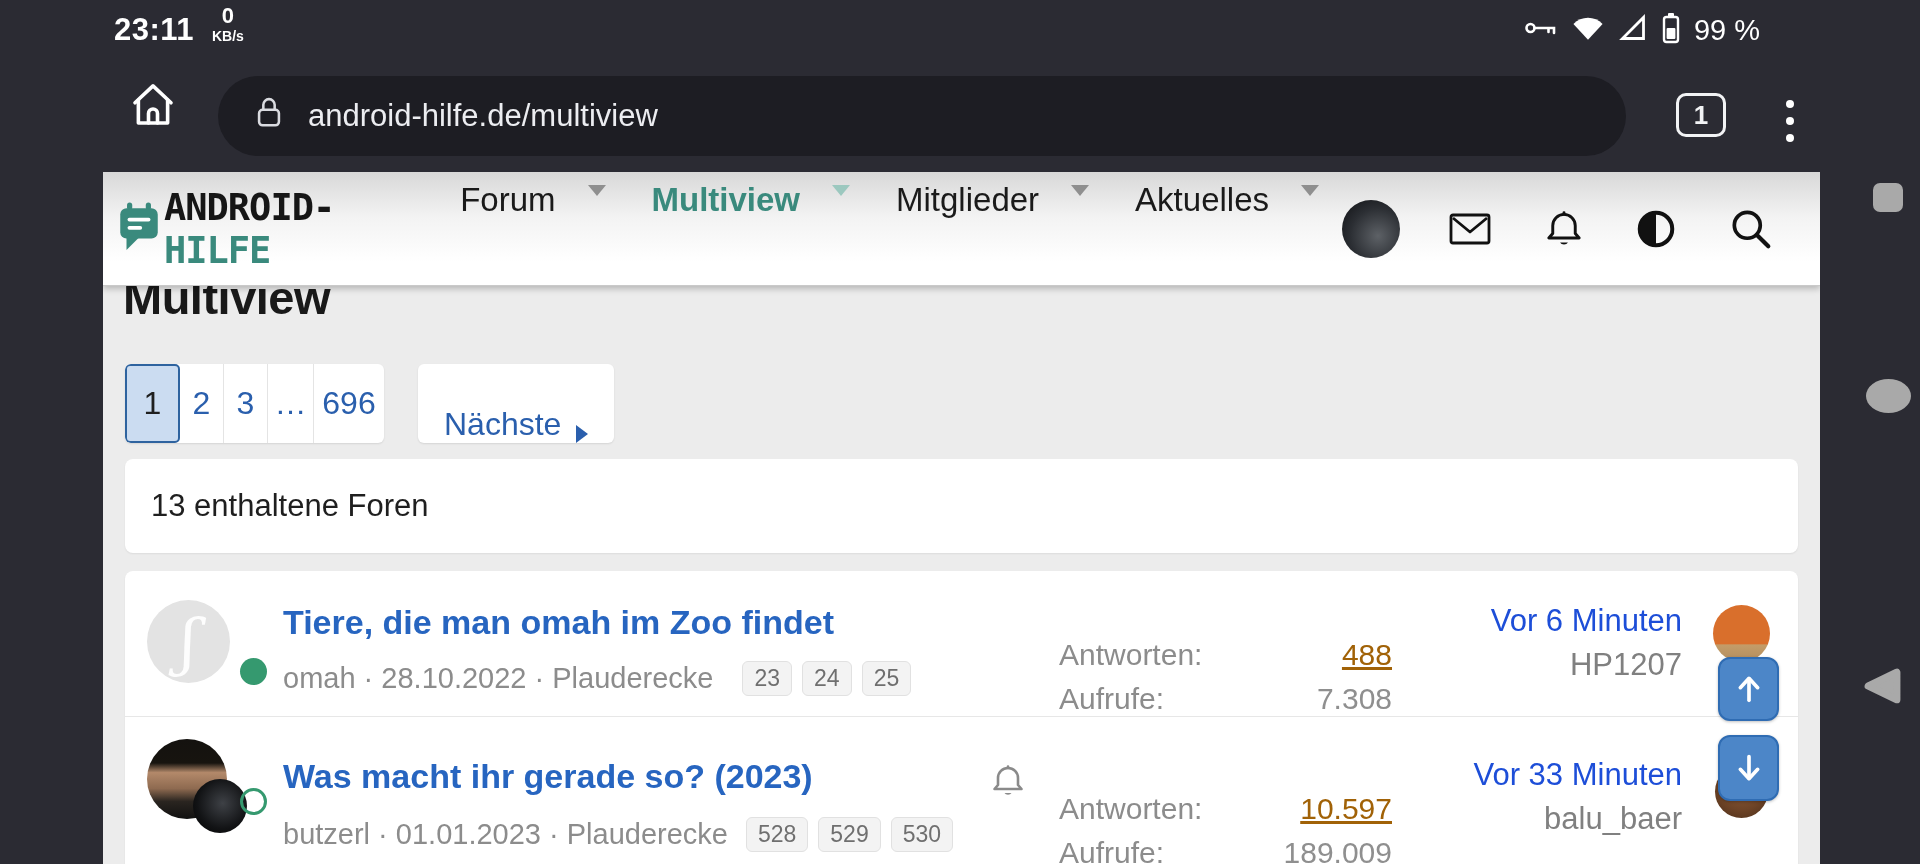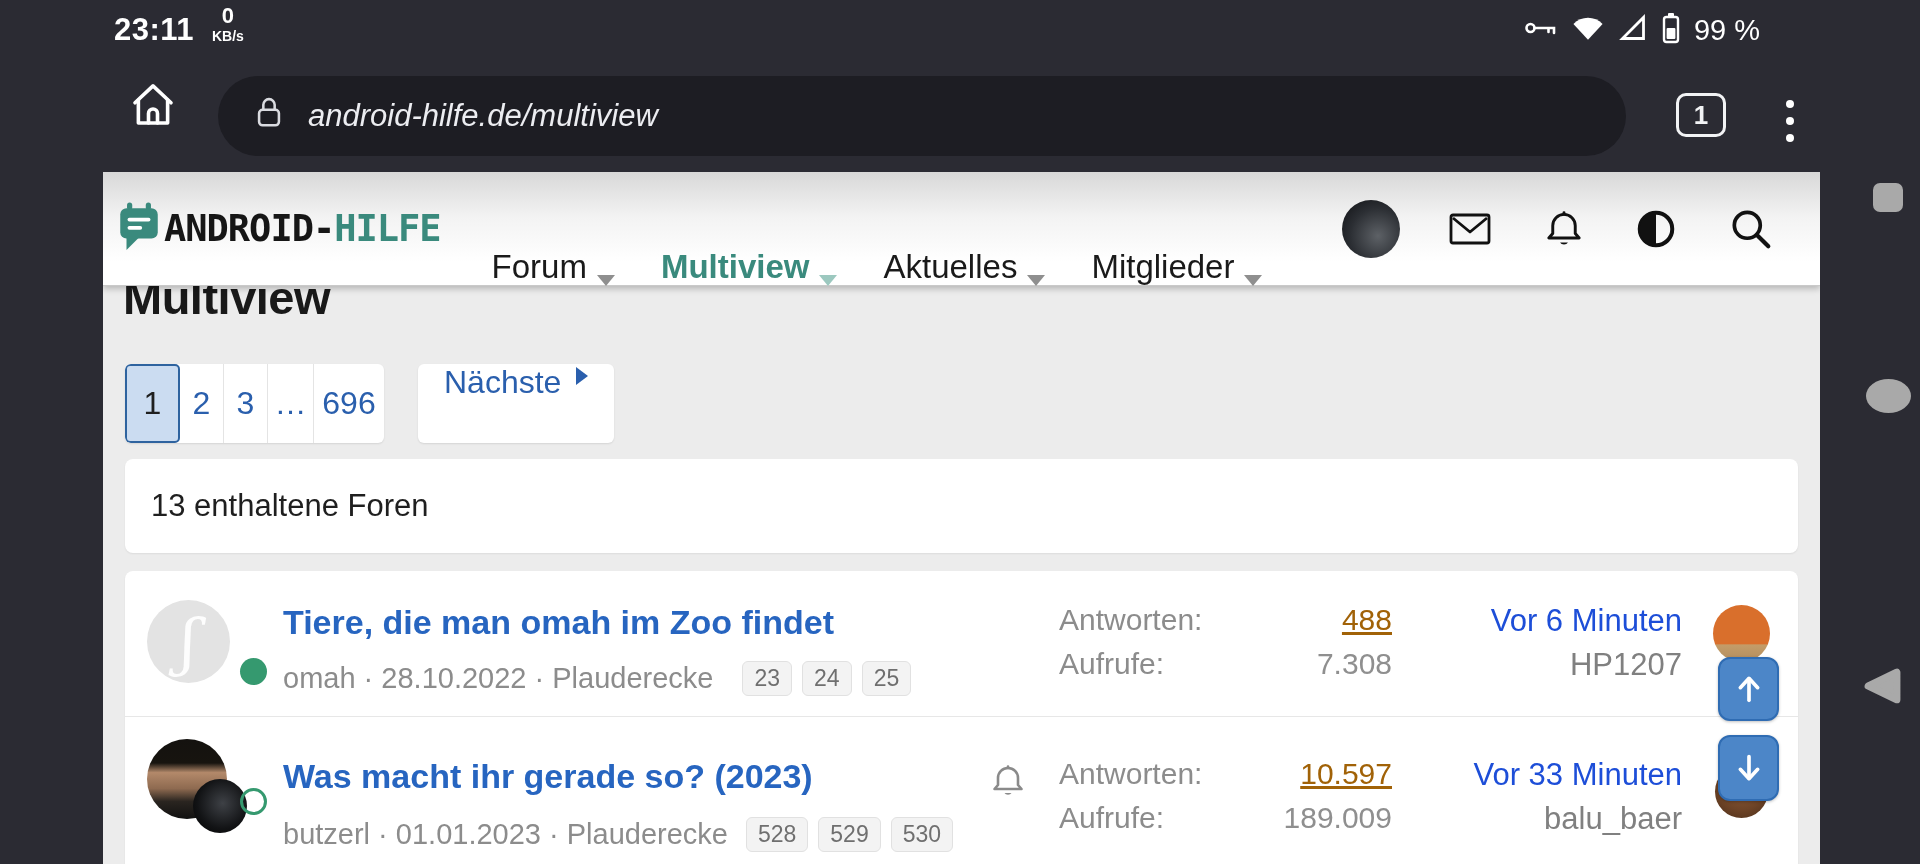--- a/index.html
+++ b/index.html
@@ -11,62 +11,62 @@
   .sb-time { position:absolute; left:114px; top:12px; color:#fff; font-size:31px; font-weight:600; letter-spacing:.5px; }
   .sb-net { position:absolute; left:212px; top:5px; color:#fff; text-align:center; line-height:1; }
   .sb-net .v { font-size:22px; font-weight:700; display:block; }
   .sb-net .u { font-size:14px; font-weight:700; display:block; margin-top:2px; }
   .sb-right { position:absolute; right:160px; top:0; height:60px; display:flex; align-items:center; gap:12px; }
   .sb-batt-text { color:#fff; font-size:29px; font-weight:500; }
 
   
   .toolbar { position:absolute; left:0; top:60px; width:1920px; height:112px; }
   .home-btn { position:absolute; left:126px; top:18px; width:54px; height:54px; }
-  .url-pill { position:absolute; left:218px; top:16px; width:1408px; height:80px; background:#1d1d23; border-radius:40px; display:flex; align-items:center;font-style:italic; }
+  .url-pill { position:absolute; left:218px; top:16px; width:1408px; height:80px; background:#1d1d23; border-radius:40px; display:flex; align-items:center; }
   .lock { margin-left:34px; }
   .url-text { margin-left:22px; color:#ecedf1; font-size:31px; }
   .tab-btn { position:absolute; left:1676px; top:33px; width:50px; height:44px; border:3.5px solid #f2f3f5; border-radius:10px; color:#f2f3f5; font-size:26px; font-weight:700; display:flex; align-items:center; justify-content:center; }
   .menu-dots { position:absolute; left:1782px; top:36px; display:flex; flex-direction:column; gap:9px; padding:4px; }
   .menu-dots i { width:8px; height:8px; border-radius:50%; background:#fff; }
 
   
   .viewport { position:absolute; left:103px; top:172px; width:1717px; height:692px; background:#ececec; overflow:hidden; }
 
   
   .site-header { position:absolute; left:0; top:0; width:1717px; height:114px; z-index:10;
     background:linear-gradient(180deg,#d8d8d8 0%,#f3f3f3 40%,#ffffff 80%);
     border-bottom:1px solid #c9c9c9; box-shadow:0 3px 6px rgba(0,0,0,.22);
     display:flex; align-items:center; padding:0 48px 0 15px; }
   .logo { display:flex; align-items:center; cursor:pointer; }
   .logo-text { font-family:"DejaVu Sans Mono", monospace; font-weight:700; font-size:37px; letter-spacing:-1px; margin-left:4px; }
   .logo-text .p1 { color:#161616; }
   .logo-text .p2 { color:#3a8a7d; }
   .mainnav { display:flex; margin-left:28px; }
-  .nav-item { display:flex; align-items:flex-end; gap:10px; padding:0 23px; height:114px; cursor:pointer; }
+  .nav-item { display:flex; align-items:flex-start; gap:32px; padding:9px 23px; height:114px; cursor:pointer; }
   .nav-item .lbl { font-size:33px; color:#1a1a1a; }
   .nav-item.active .lbl { color:#3a8a7d; font-weight:700; }
   .chev { width:0; height:0; border-left:9px solid transparent; border-right:9px solid transparent; border-top:11px solid #8f8f8f; margin-top:4px; }
   .nav-item.active .chev { border-top-color:#9cc8bf; }
   .hdr-spacer { flex:1; }
   .hdr-right { display:flex; align-items:center; }
   .hdr-avatar { width:58px; height:58px; border-radius:50%; background:radial-gradient(circle at 62% 62%, #5d6166 0%, #2b2e33 55%, #0e0f12 100%); margin-right:48px; cursor:pointer; }
   .hdr-ic { margin-right:54px; cursor:pointer; display:flex; align-items:center; }
   .hdr-ic:last-child { margin-right:0; }
 
   
   .page-h1 { position:absolute; left:20px; top:98px; z-index:1; font-size:47px; font-weight:700; color:#191919; letter-spacing:-.5px; }
 
   
   .pagination { position:absolute; left:22px; top:192px; display:flex; align-items:flex-start; }
   .pg-group { display:flex; background:#fff; border-radius:6px; box-shadow:0 1px 2px rgba(0,0,0,.1); overflow:hidden; }
   .pg-cell { height:79px; display:flex; align-items:center; justify-content:center; font-size:32px; color:#2a5fad; border-right:1px solid #e4e4e4; cursor:pointer; }
   .pg-cell:last-child { border-right:none; }
   .pg-1 { width:55px; } .pg-s { width:44px; } .pg-d { width:46px; } .pg-l { width:70px; }
   .pg-cell.active { background:#cbdcf1; border:2px solid #2e639f; border-radius:5px; color:#1f1f1f; cursor:default; }
-  .pg-next { margin-left:34px; height:79px; background:#fff; border-radius:6px; box-shadow:0 1px 2px rgba(0,0,0,.1); display:flex; align-items:flex-start; gap:15px; padding:0 26px; font-size:32px; color:#2a5fad; cursor:pointer; }
+  .pg-next { margin-left:34px; height:79px; background:#fff; border-radius:6px; box-shadow:0 1px 2px rgba(0,0,0,.1); display:flex; align-items:flex-end; gap:15px; padding:0 26px; font-size:32px; color:#2a5fad; cursor:pointer; }
   .pg-next .tri { width:0; height:0; border-top:9px solid transparent; border-bottom:9px solid transparent; border-left:12px solid #2a5fad; margin-top:3px; }
 
   
   .card-a { position:absolute; left:22px; top:287px; width:1673px; height:94px; background:#fff; border-radius:8px; box-shadow:0 1px 2px rgba(0,0,0,.07); display:flex; align-items:center; padding-left:26px; }
   .card-a .txt { font-size:31px; color:#1f1f1f; }
   .card-b { position:absolute; left:22px; top:399px; width:1673px; height:293px; background:#fff; border-radius:8px 8px 0 0; box-shadow:0 1px 2px rgba(0,0,0,.07); overflow:hidden; }
   .row { position:absolute; left:0; width:1673px; }
   .row1 { top:0; height:145px; }
   .rowsep { position:absolute; top:145px; left:0; width:1673px; height:1px; background:#e7e7e7; }
   .row2 { top:146px; height:147px; }
@@ -74,21 +74,21 @@
   .av-big { position:absolute; width:83px; height:83px; border-radius:50%; cursor:pointer; }
   .av1 { left:22px; top:29px; background:#e3e3e3; color:#fdfdfd; font-family:"DejaVu Serif", serif; font-style:italic; font-size:62px; display:flex; align-items:center; justify-content:center; }
   .av2 { left:22px; top:22px; width:80px; height:80px; background:linear-gradient(180deg,#14120f 0%,#17140f 30%,#b3896a 42%,#8e6a50 62%,#2a2520 78%,#111 100%); }
   .av2-ovl { position:absolute; left:68px; top:62px; width:54px; height:54px; border-radius:50%; background:radial-gradient(circle at 55% 45%, #3e4146 0%, #121315 60%, #000 100%); cursor:pointer; }
   .dot-unread { position:absolute; left:115px; top:87px; width:27px; height:27px; border-radius:50%; background:#35996f; }
   .ring-read { position:absolute; left:115px; top:71px; width:27px; height:27px; border-radius:50%; border:3px solid #35996f; background:transparent; }
   .t-title { position:absolute; left:158px; font-size:34px; font-weight:700; color:#2765c0; cursor:pointer; white-space:nowrap; }
   .t-meta { position:absolute; left:158px; font-size:29px; color:#8c8c8c; white-space:nowrap; display:flex; align-items:center; }
   .badges { display:inline-flex; gap:10px; margin-left:18px; }
   .badge { font-size:23px; color:#6f6f6f; background:#f3f3f3; border:1px solid #e1e1e1; border-radius:6px; padding:3px 11px; cursor:pointer;text-align:center; }
-  .t-stats { position:absolute; left:934px; width:333px; }
+  .t-stats { position:absolute; left:934px; width:333px;margin-top:35px; }
   .t-stats .line { display:flex; justify-content:space-between; height:44px; align-items:flex-start; }
   .t-stats .lab { font-size:30px; color:#8c8c8c; }
   .t-stats .val { font-size:30px; }
   .val-dark { color:#a16207;text-decoration:underline; }
   .val-gray { color:#8f8f8f; }
   .t-last { position:absolute; left:1330px; width:227px; text-align:right; }
   .t-last .when { font-size:31px; color:#1d4ed8; cursor:pointer; display:block; height:44px; }
   .t-last .who { font-size:31px; color:#808080; cursor:pointer; display:block; }
   .av-sm { position:absolute; border-radius:50%; cursor:pointer; }
   .av-sm1 { left:1588px; top:34px; width:57px; height:57px; background:linear-gradient(180deg,#d96f2c 0%,#d96f2c 68%,#c49c68 70%,#b28d5e 100%); }
@@ -196,25 +196,25 @@
     <nav class="mainnav">
       <div class="nav-item">
         <span class="lbl">Forum</span>
           <span class="chev"></span>
       </div>
       <div class="nav-item active">
         <span class="lbl">Multiview</span>
           <span class="chev"></span>
       </div>
       <div class="nav-item">
+        <span class="lbl">Mitglieder</span>
+          <span class="chev"></span>
+      </div>
+      <div class="nav-item">
         <span class="lbl">Aktuelles</span>
-          <span class="chev"></span>
-      </div>
-      <div class="nav-item">
-        <span class="lbl">Mitglieder</span>
           <span class="chev"></span>
       </div>
     </nav>
     <div class="hdr-spacer"></div>
     <div class="hdr-right">
       <div class="hdr-avatar"></div>
       <span class="hdr-ic">
         <svg width="44" height="36" viewBox="0 0 42 36">
             <g stroke="#111" stroke-width="2.8" fill="none" stroke-linejoin="round">
               <rect x="2" y="4" width="38" height="28" rx="2"></rect>

